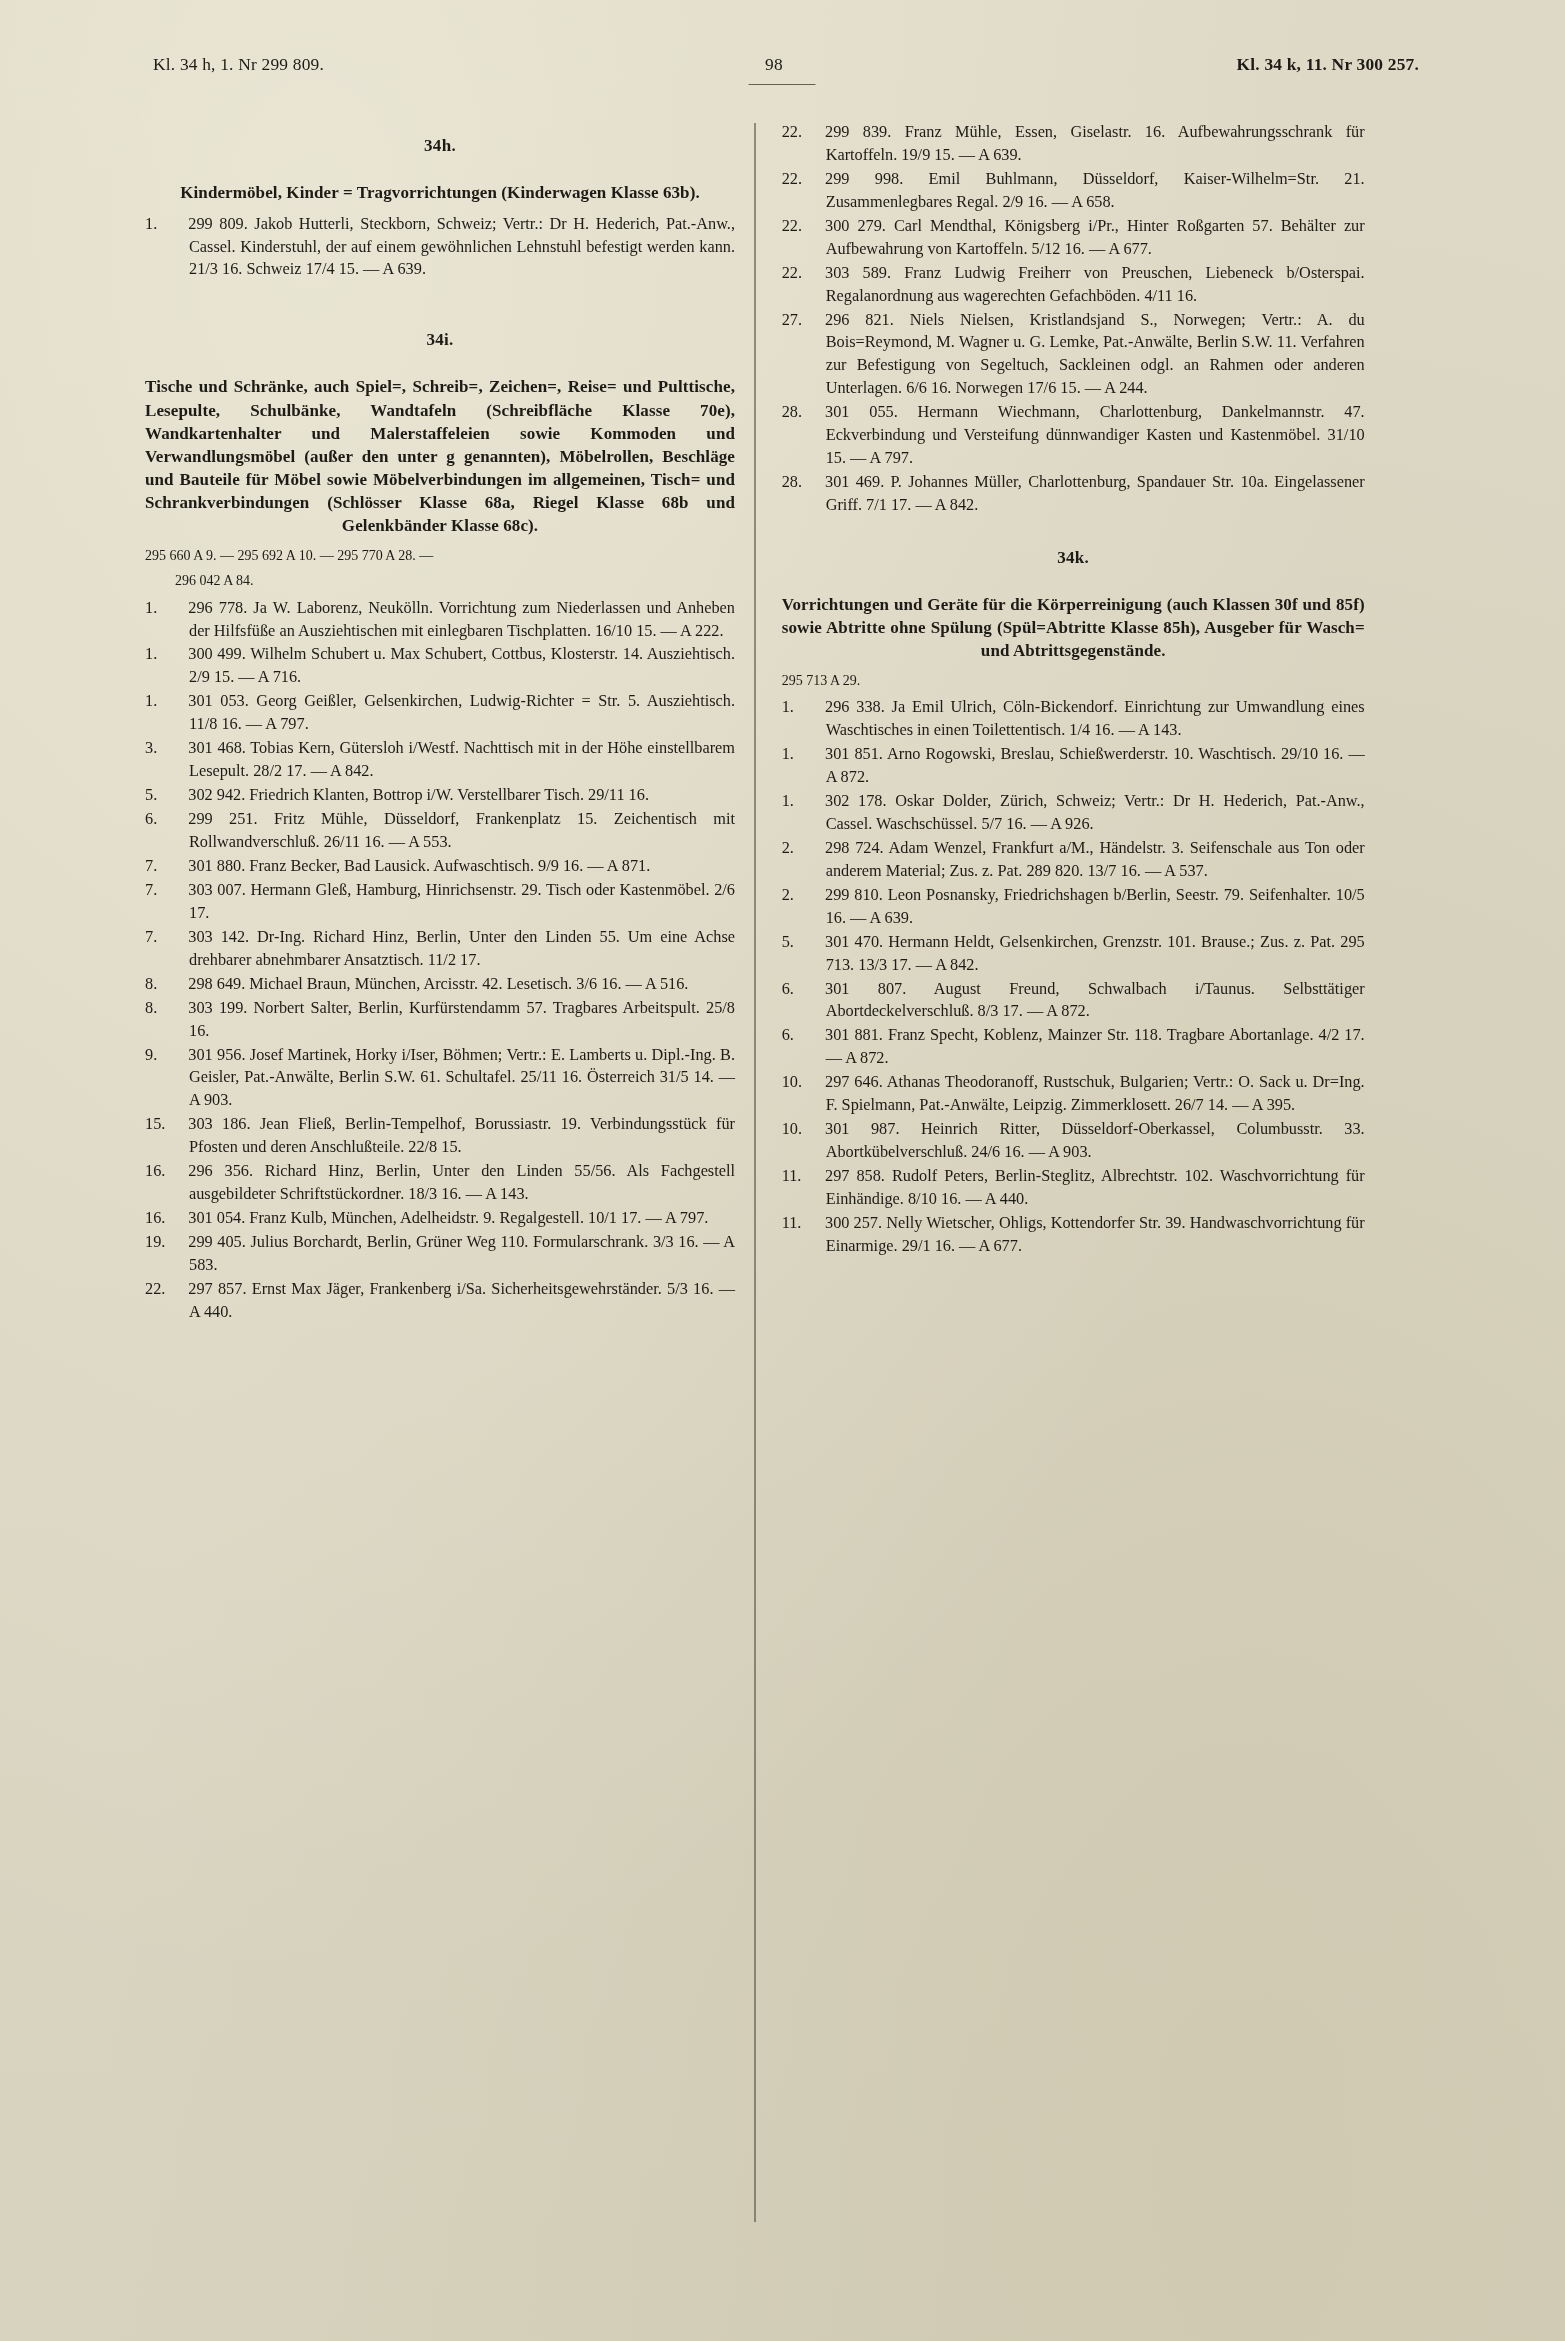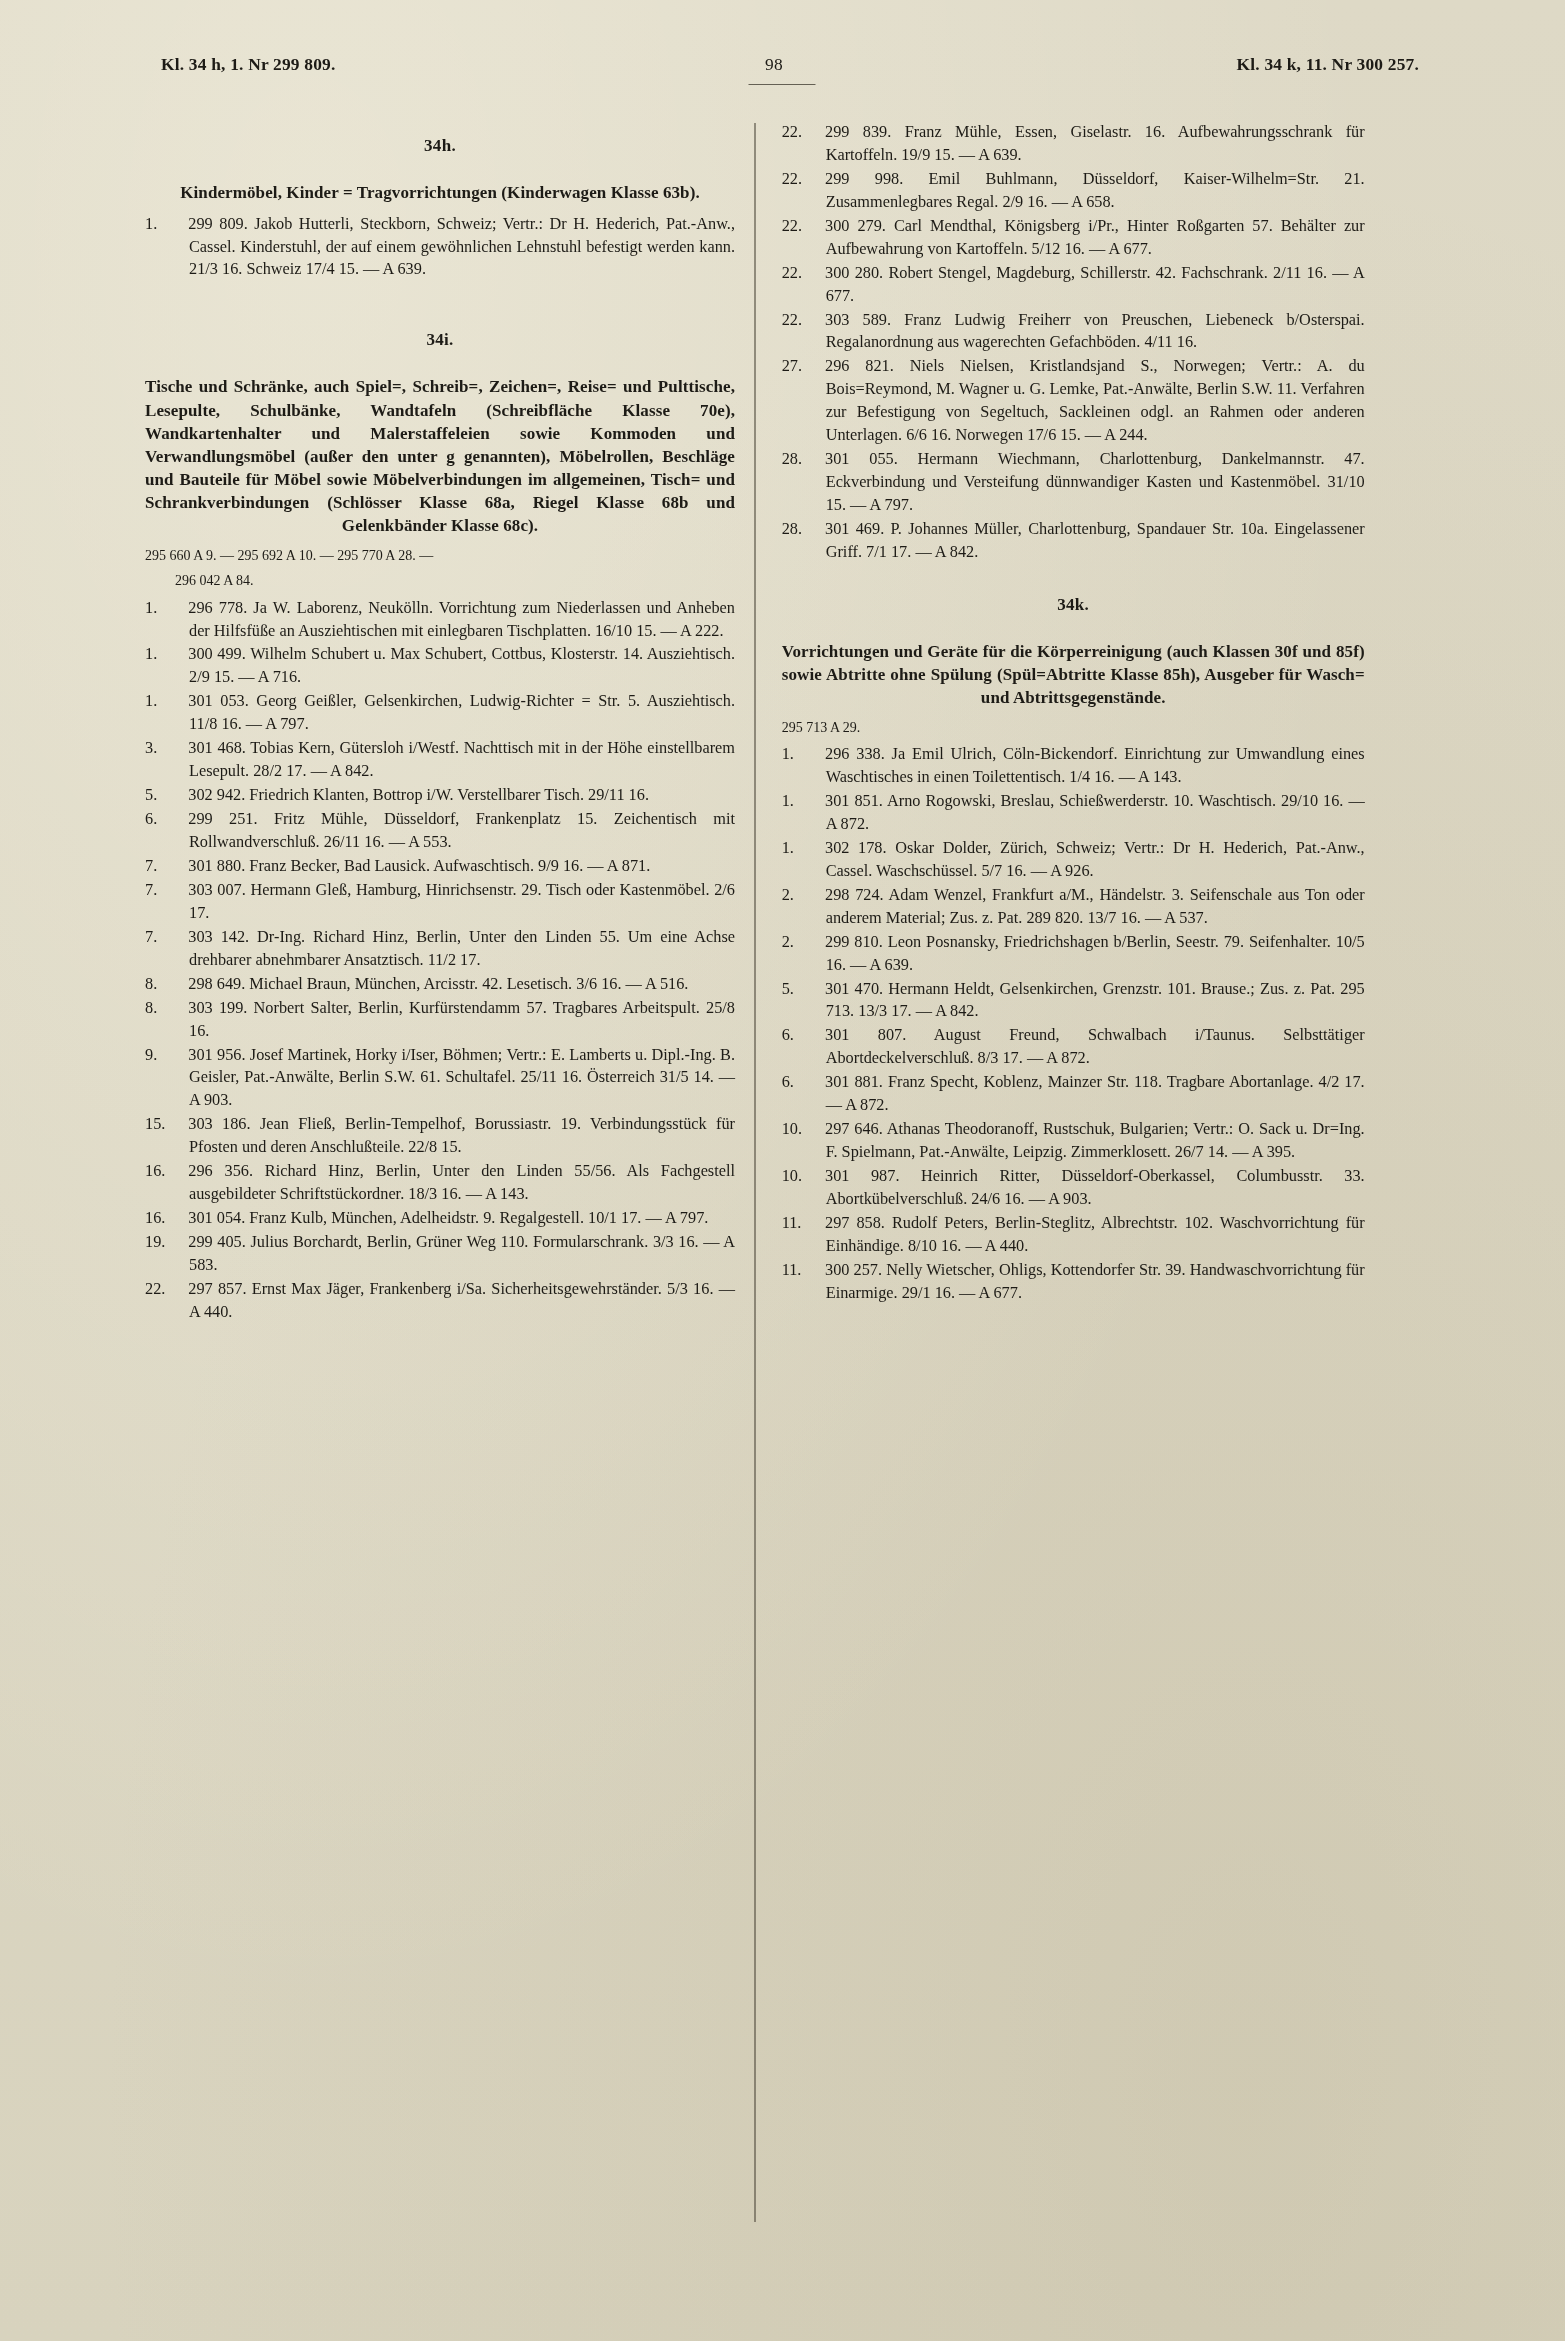--- a/index.html
+++ b/index.html
@@ -35,23 +35,23 @@
   }
   
   .runhead {
     position: relative;
     height: 34px;
     font-size: 17.4px;
     letter-spacing: 0.2px;
   }
   .runhead .left {
     position: absolute;
-    left: 16px;
+    left: 8px;
     top: 0;
-    font-weight: bold;
+    font-weight: normal;
   }
   .runhead .center {
     position: absolute;
     left: 0;
     right: 16px;
     top: 0;
     text-align: center;
     font-size: 17.4px;
   }
   .runhead .right {
@@ -194,21 +194,20 @@
 
       </div>
 
       <div class="vrule"></div>
 
       <div class="col right">
 
         <div class="entry"><span class="num">22.</span><span class="pat">299 839.  Franz Mühle, Essen, Giselastr. 16. Aufbewahrungsschrank für Kartoffeln. 19/9 15. — A 639.</span></div>
         <div class="entry"><span class="num">22.</span><span class="pat">299 998.   Emil Buhlmann, Düsseldorf, Kaiser-Wilhelm=Str. 21.  Zusammenlegbares Regal.  2/9 16. — A 658.</span></div>
         <div class="entry"><span class="num">22.</span><span class="pat">300 279.  Carl Mendthal, Königsberg i/Pr., Hinter Roßgarten 57.  Behälter zur Aufbewahrung von Kartoffeln.  5/12 16. — A 677.</span></div>
-        <div class="entry"><span class="num">22.</span><span class="pat">300 280.   Robert Stengel, Magdeburg, Schillerstr. 42.  Fachschrank.  2/11 16. — A 677.</span></div>
         <div class="entry"><span class="num">22.</span><span class="pat">303 589.  Franz Ludwig Freiherr von Preuschen, Liebeneck b/Osterspai.  Regalanordnung aus wagerechten Gefachböden.  4/11 16.</span></div>
         <div class="entry"><span class="num">27.</span><span class="pat">296 821.  Niels Nielsen, Kristlandsjand S., Norwegen; Vertr.: A. du Bois=Reymond, M. Wagner u. G. Lemke, Pat.-Anwälte, Berlin S.W. 11. Verfahren zur Befestigung von Segeltuch, Sackleinen odgl. an Rahmen oder anderen Unterlagen.  6/6 16.  Norwegen 17/6 15. — A 244.</span></div>
         <div class="entry"><span class="num">28.</span><span class="pat">301 055.   Hermann Wiechmann, Charlottenburg, Dankelmannstr. 47.   Eckverbindung und Versteifung dünnwandiger Kasten und Kastenmöbel.  31/10 15. — A 797.</span></div>
         <div class="entry"><span class="num">28.</span><span class="pat">301 469.  P. Johannes Müller, Charlottenburg, Spandauer Str. 10a.  Eingelassener Griff. 7/1 17. — A 842.</span></div>
 
         <div class="spacer-md"></div>
 
         <div class="classhead">34k.</div>
         <div class="classtitle wide">Vorrichtungen und Geräte für die Körperreinigung (auch Klassen 30f und 85f) sowie Abtritte ohne Spülung (Spül=Abtritte Klasse 85h), Ausgeber für Wasch= und Abtrittsgegenstände.</div>
 

